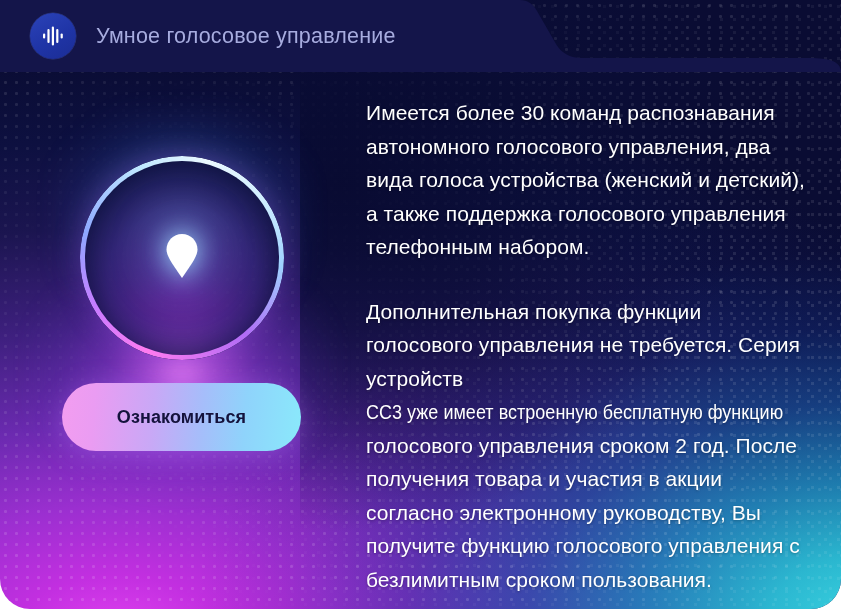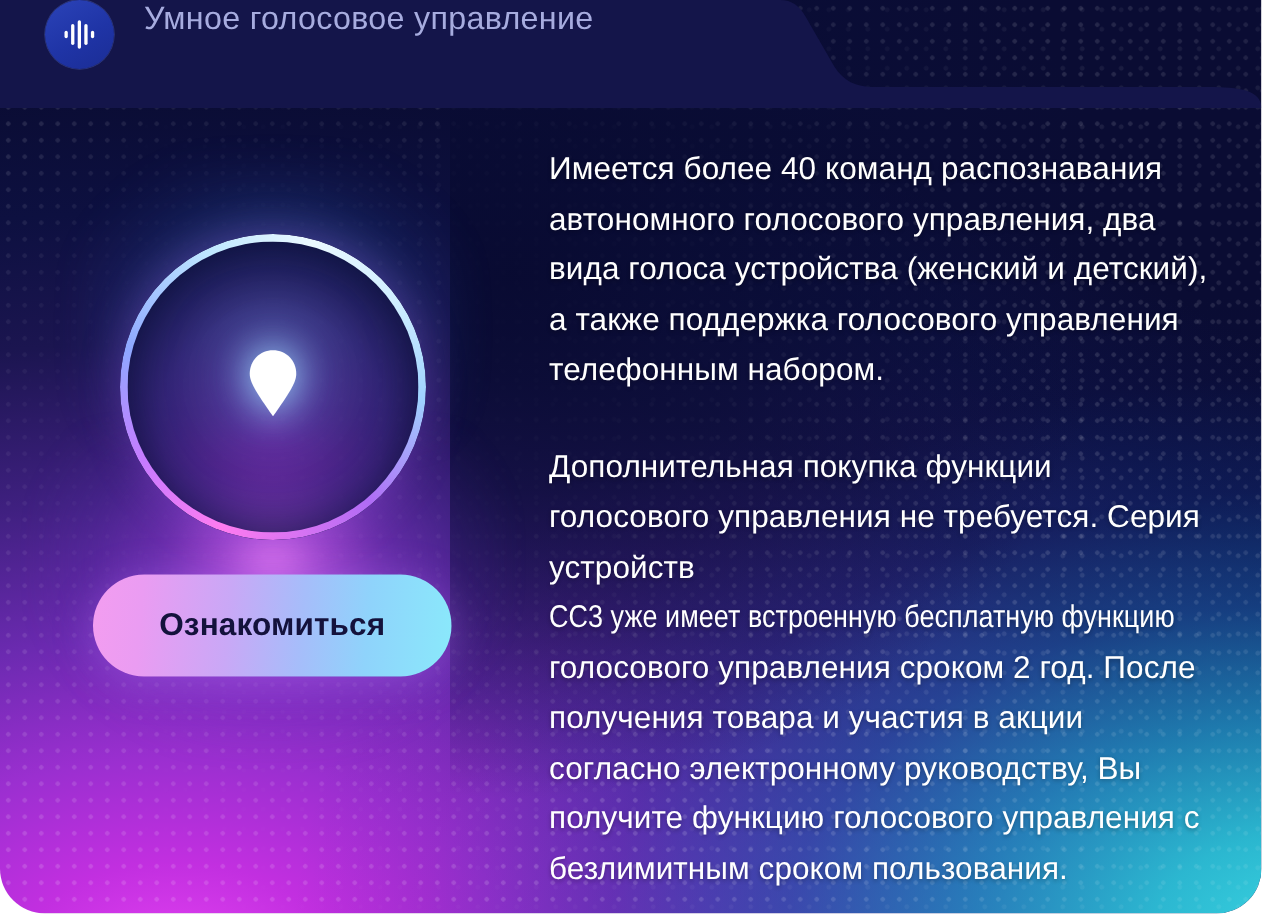--- a/index.html
+++ b/index.html
@@ -71,20 +71,21 @@
     position: absolute;
     left: 0; top: 0;
     width: 841px; height: 72px;
     display: block;
   }
   .header-content {
     position: absolute;
     left: 0; top: 0;
     height: 72px;
     display: flex;
+    align-items: center;
     gap: 20px;
     padding-left: 30px;
     pointer-events: auto;
   }
   .logo-circle {
     width: 46px; height: 46px;
     border-radius: 50%;
     background: linear-gradient(150deg, #2b43b8 0%, #1f34a6 55%, #1b2d95 100%);
     display: flex;
     align-items: center;
@@ -164,21 +165,21 @@
     position: absolute;
     left: 62px;
     top: 383px;
     width: 239px;
     height: 68px;
     border: none;
     border-radius: 34px;
     background: linear-gradient(95deg, #f39df0 0%, #ea9cf2 14%, #c9a8f6 38%, #a6bdfa 58%, #8fd3fb 76%, #8ae9fb 100%);
     color: #14123c;
     font-family: "Liberation Sans", sans-serif;
-    font-size: 21px;
+    font-size: 18px;
     font-weight: 700;
     letter-spacing: 0.1px;
     cursor: pointer;
     box-shadow: 0 4px 26px rgba(190,120,250,0.35);
   }
 
   
   .copy {
     position: absolute;
     left: 366px;
@@ -240,17 +241,17 @@
         <svg width="34" height="46" viewBox="0 0 34 46" aria-hidden="true">
           <path d="M17 1 C8.2 1 1.5 8 1.5 16.6 C1.5 22.6 6.2 29.5 17 45 C27.8 29.5 32.5 22.6 32.5 16.6 C32.5 8 25.8 1 17 1 Z" fill="#ffffff"></path>
         </svg>
       </span>
     </div>
   </div>
 
   <button class="cta-button">Ознакомиться</button>
 
   <div class="copy">
-    <p class="para">Имеется более 40 команд распознавания автономного голосового управления, два вида голоса устройства (женский и детский), а также поддержка голосового управления телефонным набором.</p>
+    <p class="para">Имеется более 30 команд распознавания автономного голосового управления, два вида голоса устройства (женский и детский), а также поддержка голосового управления телефонным набором.</p>
     <p class="para"><span>Дополнительная покупка функции голосового управления не требуется. Серия устройств </span><span class="squeeze">CC3 уже имеет встроенную бесплатную функцию</span><span> голосового управления сроком 2 год. После получения товара и участия в акции согласно электронному руководству, Вы получите функцию голосового управления с безлимитным сроком пользования.</span></p>
   </div>
 
 </div>
 
 </body></html>

